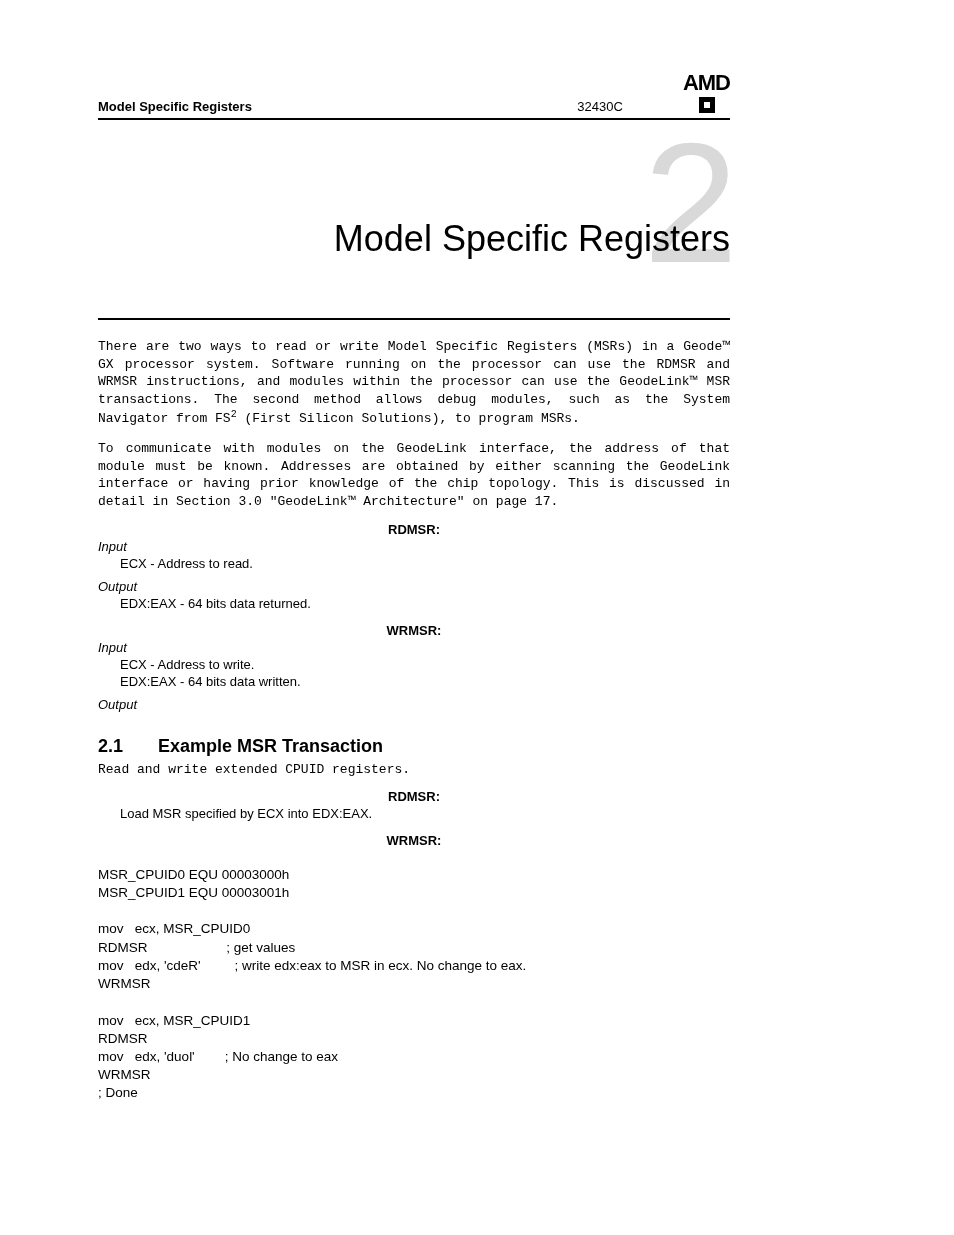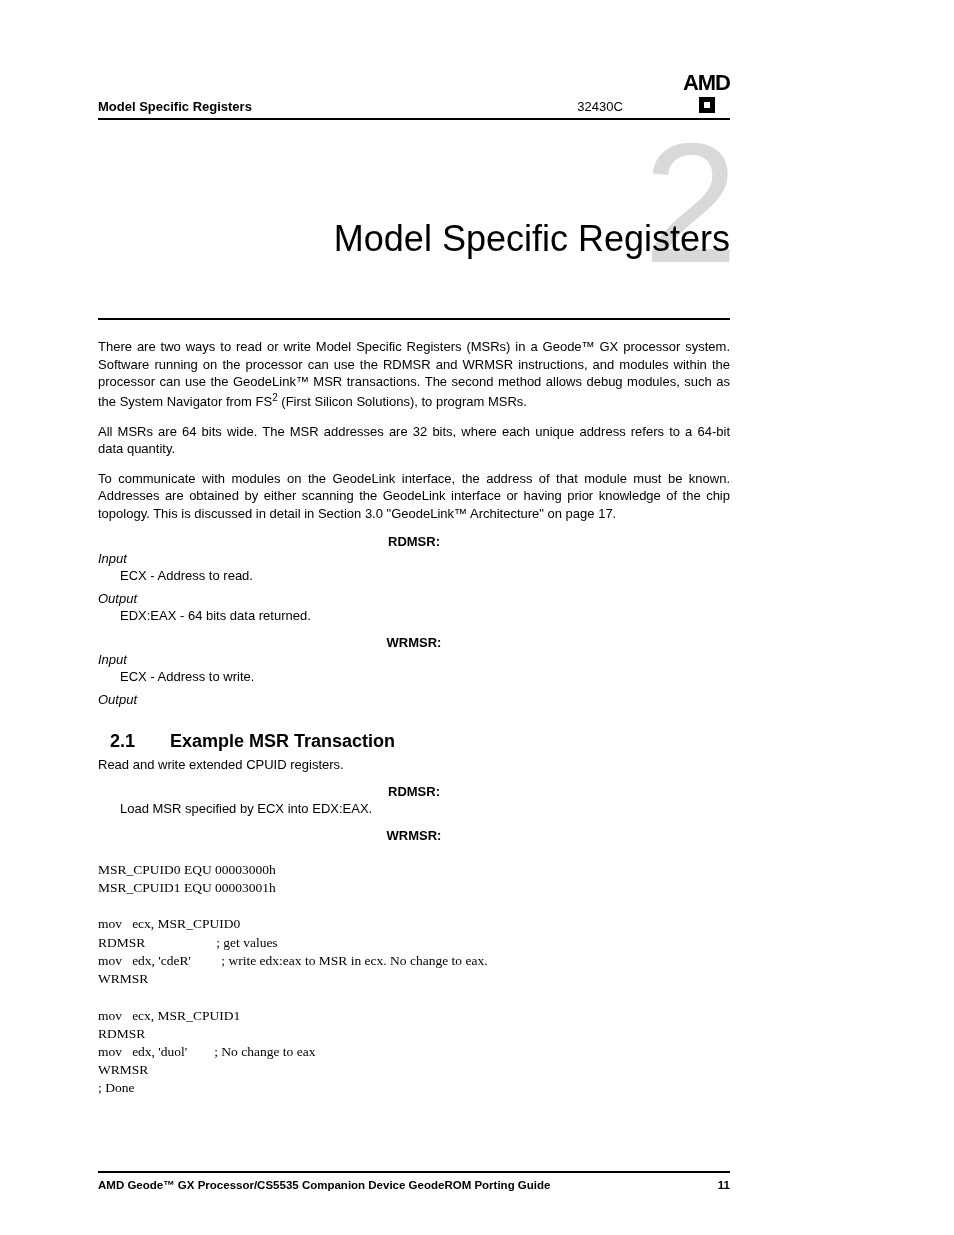--- a/index.html
+++ b/index.html
@@ -73,20 +73,21 @@
   .hr-thick {
     border: none;
     border-top: 2px solid #000;
     margin: 0 0 18px 0;
   }
   .body-text {
     font-size: 13px;
     line-height: 1.35;
     text-align: justify;
     margin: 0 0 12px 0;
+    font-family: Liberation Mono, monospace;
   }
   .body-text sup {
     font-size: 10px;
   }
   .bold-label {
     font-size: 13px;
     font-weight: bold;
     margin: 8px 0 2px 0;
     text-align: center;
   }
@@ -95,28 +96,28 @@
     margin: 2px 0 0 0;
     font-style: italic;
   }
   .indent {
     font-size: 13px;
     margin: 2px 0 0 22px;
   }
   .sec-heading {
     font-size: 18px;
     font-weight: bold;
-    margin: 24px 0 4px 12px;
+    margin: 24px 0 4px 0;
   }
   .sec-heading .num {
     display: inline-block;
     width: 60px;
   }
   .code-block {
-    font-family: Liberation Serif, serif;
+    font-family: Liberation Sans, sans-serif;
     font-size: 13.5px;
     white-space: pre;
     margin-top: 18px;
     line-height: 1.35;
   }
   .footer {
     position: absolute;
     left: 98px;
     right: 98px;
     bottom: 44px;
@@ -150,33 +151,33 @@
     <div class="chapter-num">2</div>
     <div class="chapter-title">Model Specific Registers</div>
   </div>
 
   <hr class="hr-thick">
 
   <p class="body-text">
     <span>There are two ways to read or write Model Specific Registers (MSRs) in a Geode™ GX processor system. Software running on the processor can use the RDMSR and WRMSR instructions, and modules within the processor can use the GeodeLink™ MSR transactions. The second method allows debug modules, such as the System Navigator from FS</span><sup>2</sup><span> (First Silicon Solutions), to program MSRs.</span>
   </p>
 
-  <p class="body-text">All MSRs are 64 bits wide. The MSR addresses are 32 bits, where each unique address refers to a 64-bit data quantity.</p>
 
   <p class="body-text">To communicate with modules on the GeodeLink interface, the address of that module must be known. Addresses are obtained by either scanning the GeodeLink interface or having prior knowledge of the chip topology. This is discussed in detail in Section 3.0 "GeodeLink™ Architecture" on page 17.</p>
 
   <div class="bold-label">RDMSR:</div>
   <div class="sub-label">Input</div>
   <div class="indent">ECX - Address to read.</div>
   <div class="sub-label" style="margin-top:8px">Output</div>
   <div class="indent">EDX:EAX - 64 bits data returned.</div>
 
   <div class="bold-label" style="margin-top:12px">WRMSR:</div>
   <div class="sub-label">Input</div>
   <div class="indent">ECX - Address to write.</div>
+  <div class="indent">EDX:EAX - 64 bits data written.</div>
   <div class="sub-label" style="margin-top:8px">Output</div>
 
   <div class="sec-heading">
     <span class="num">2.1</span><span>Example MSR Transaction</span>
   </div>
   <p class="body-text" style="margin-bottom:10px">Read and write extended CPUID registers.</p>
 
   <div class="bold-label">RDMSR:</div>
   <div class="indent">Load MSR specified by ECX into EDX:EAX.</div>
 
@@ -189,18 +190,14 @@
 RDMSR                     ; get values
 mov   edx, 'cdeR'         ; write edx:eax to MSR in ecx. No change to eax.
 WRMSR
 
 mov   ecx, MSR_CPUID1
 RDMSR
 mov   edx, 'duol'        ; No change to eax
 WRMSR
 ; Done</div>
 
-  <div class="footer">
-    <span>AMD Geode™ GX Processor/CS5535 Companion Device GeodeROM Porting Guide</span>
-    <span>11</span>
-  </div>
 
 </div>
 
 </body></html>

